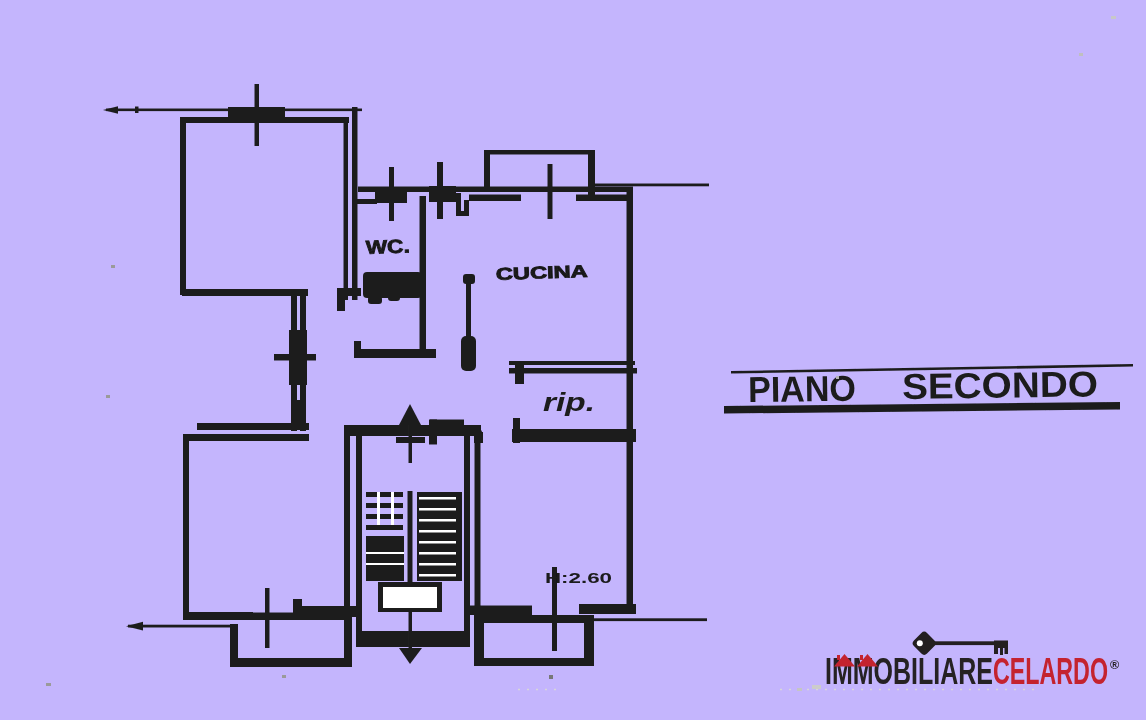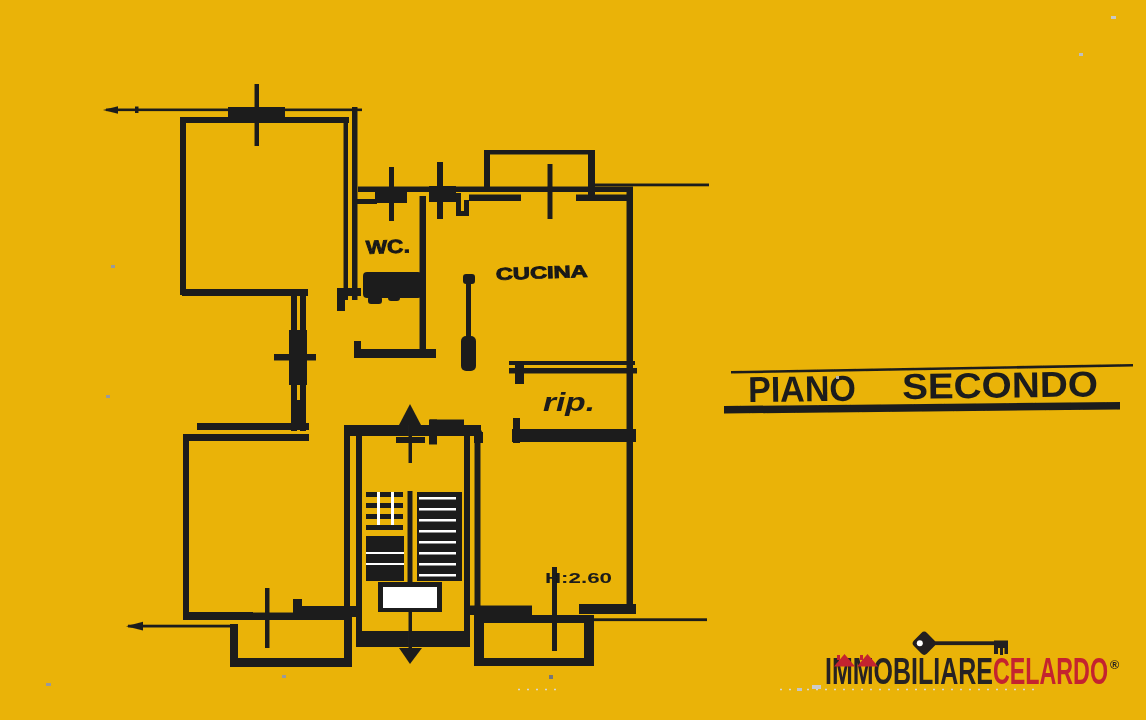--- a/index.html
+++ b/index.html
@@ -1,16 +1,16 @@
 <!DOCTYPE html>
 <html><head>
 <meta charset="utf-8">
 <style>
   html,body{margin:0;padding:0;background:#fff;}
-  #wrap{position:relative;width:1146px;height:720px;background:#eab308;overflow:hidden;
+  #wrap{position:relative;width:1146px;height:720px;background:#c4b5fd;overflow:hidden;
         font-family:"Liberation Sans", sans-serif;}
 </style>
 </head>
 <body>
 <div id="wrap">
 <svg width="1146" height="720" viewBox="0 0 1146 720">
 <defs>
   <filter id="soft" x="-5%" y="-5%" width="110%" height="110%">
     <feGaussianBlur stdDeviation="0.45"></feGaussianBlur>
   </filter>

